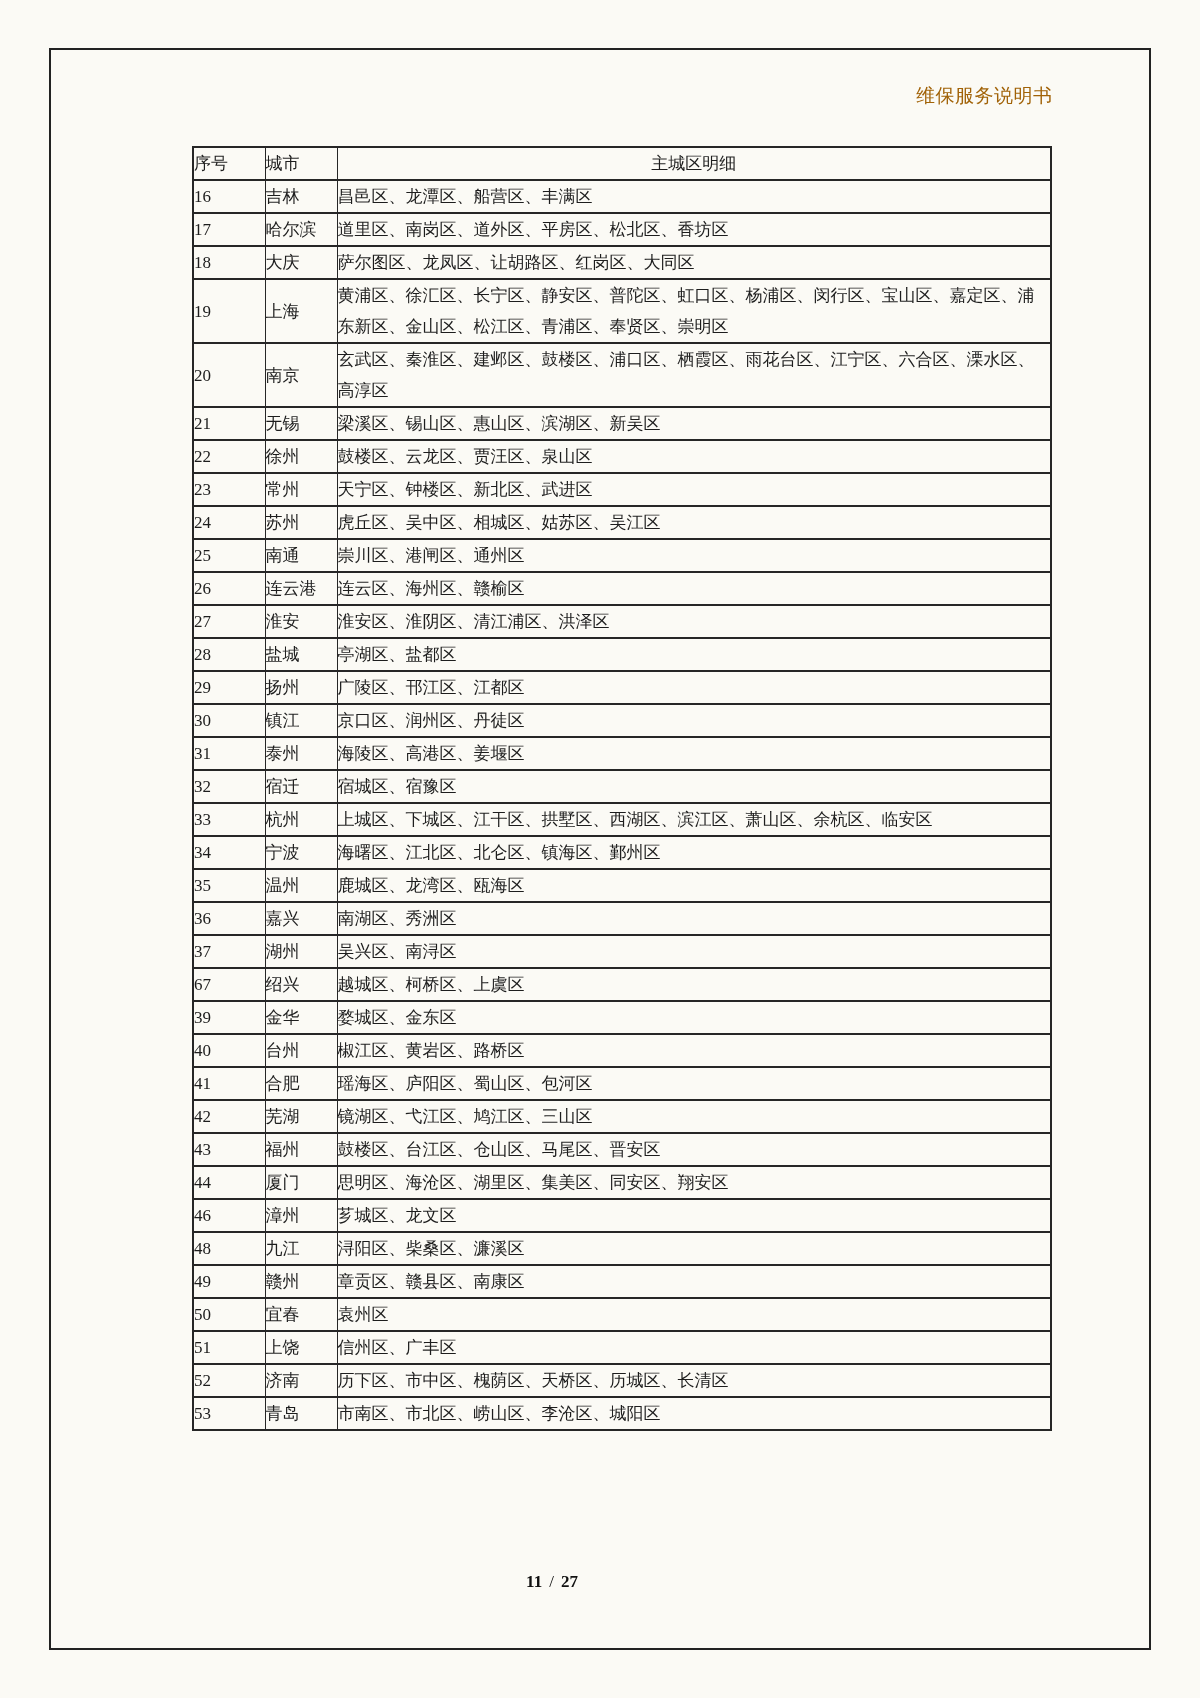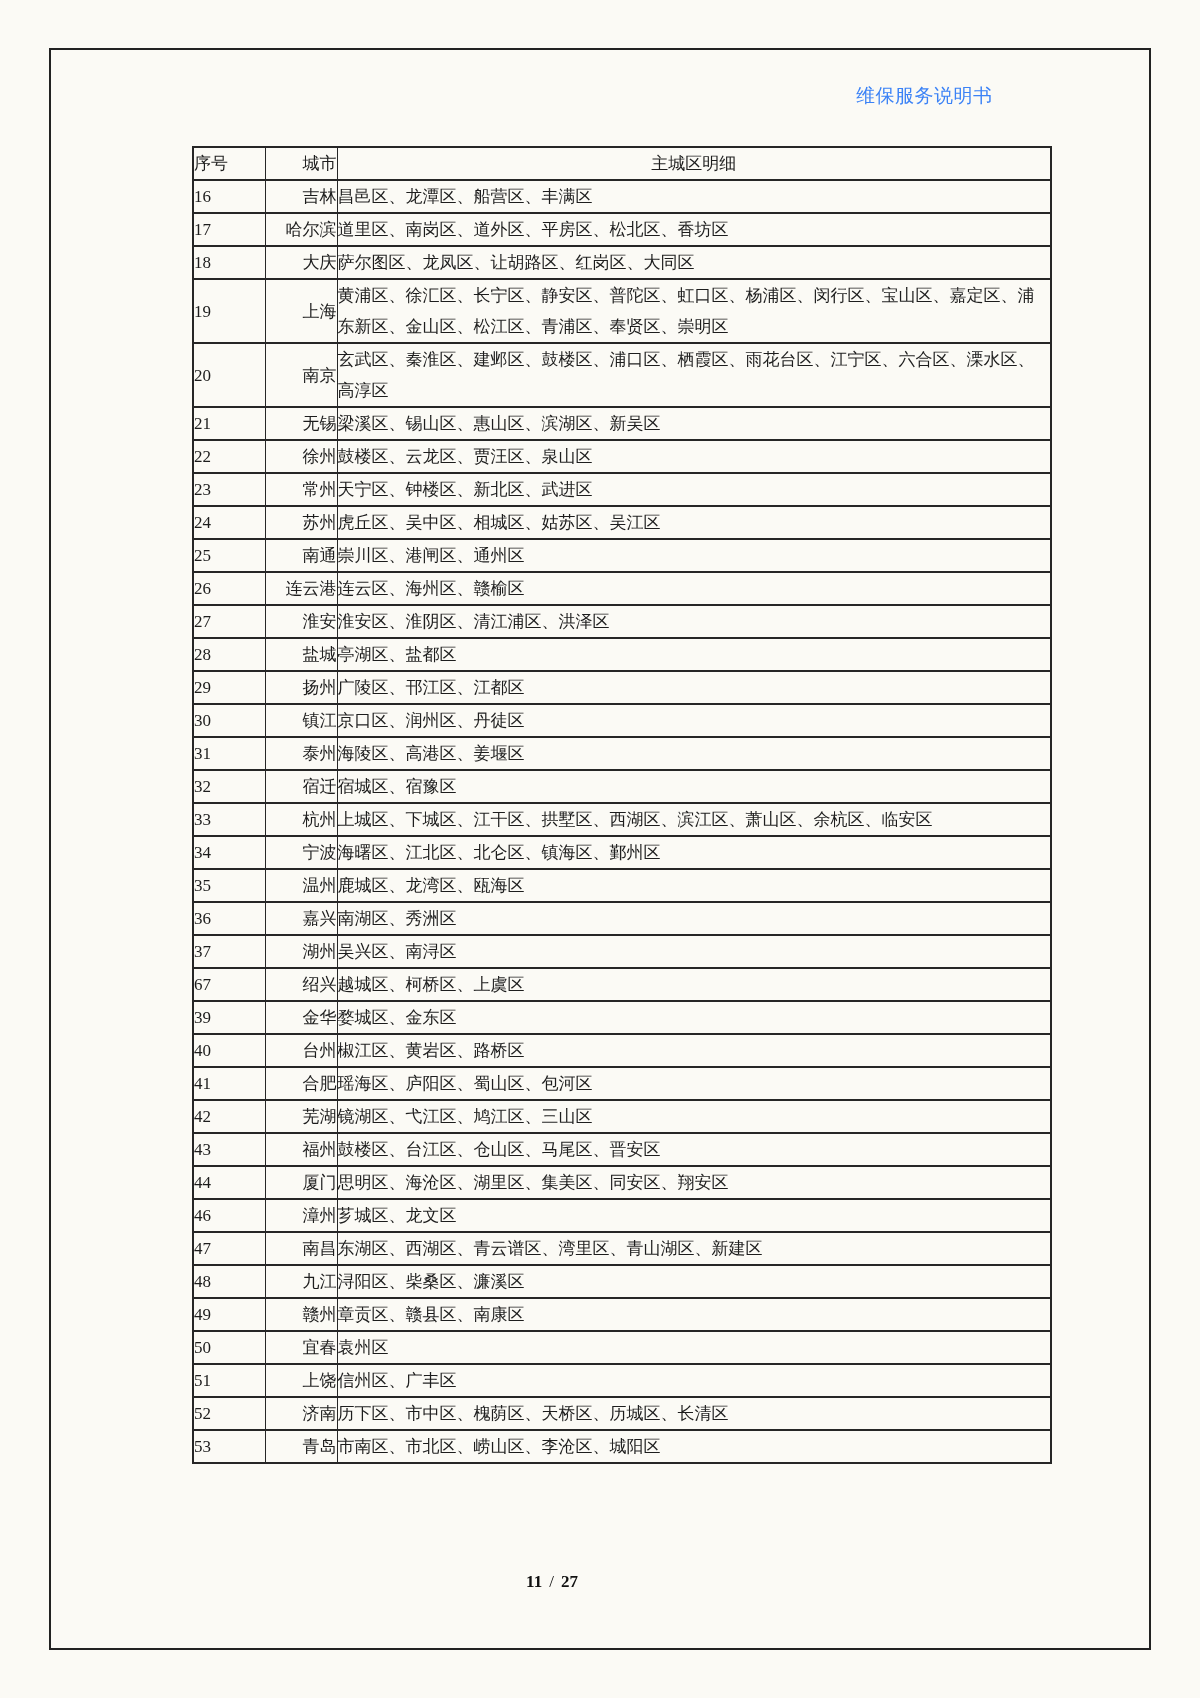--- a/index.html
+++ b/index.html
@@ -21,25 +21,25 @@
     top: 48px;
     width: 1102px;
     height: 1602px;
     border: 2px solid #222;
     box-sizing: border-box;
     background: transparent;
   }
   .doc-header-title {
     position: absolute;
     top: 83px;
-    left: 856px;
+    left: 916px;
     width: 160px;
     font-size: 19px;
     letter-spacing: 0.5px;
-    color: #3b82f6;
+    color: #a16207;
     text-align: left;
     white-space: nowrap;
   }
   table.city-table {
     position: absolute;
     left: 192px;
     top: 146px;
     width: 858px;
     border-collapse: collapse;
     table-layout: fixed;
@@ -61,21 +61,21 @@
   table.city-table { border-width: 2px; }
   .col-no   { width: 72px; }
   .col-city { width: 72px; }
   .col-dist { width: 714px; }
   th.no-cell, td.no-cell {
     text-align: left;
     padding: 0 6px 0 10px;
     margin-left: 42px;
   }
   th.city-cell, td.city-cell {
-    text-align: right;
+    text-align: left;
     padding: 0 16px 0 14px;
     word-break: break-all;
   }
   th.dist-header {
     text-align: center;
     padding: 0 10px;
   }
   td.dist-cell {
     text-align: left;
     padding: 0 38px 0 10px;
@@ -261,25 +261,20 @@
     <td class="no-cell">44</td>
     <td class="city-cell">厦门</td>
     <td class="dist-cell">思明区、海沧区、湖里区、集美区、同安区、翔安区</td>
   </tr>
       <tr>
     <td class="no-cell">46</td>
     <td class="city-cell">漳州</td>
     <td class="dist-cell">芗城区、龙文区</td>
   </tr>
       <tr>
-    <td class="no-cell">47</td>
-    <td class="city-cell">南昌</td>
-    <td class="dist-cell">东湖区、西湖区、青云谱区、湾里区、青山湖区、新建区</td>
-  </tr>
-      <tr>
     <td class="no-cell">48</td>
     <td class="city-cell">九江</td>
     <td class="dist-cell">浔阳区、柴桑区、濂溪区</td>
   </tr>
       <tr>
     <td class="no-cell">49</td>
     <td class="city-cell">赣州</td>
     <td class="dist-cell">章贡区、赣县区、南康区</td>
   </tr>
       <tr>

